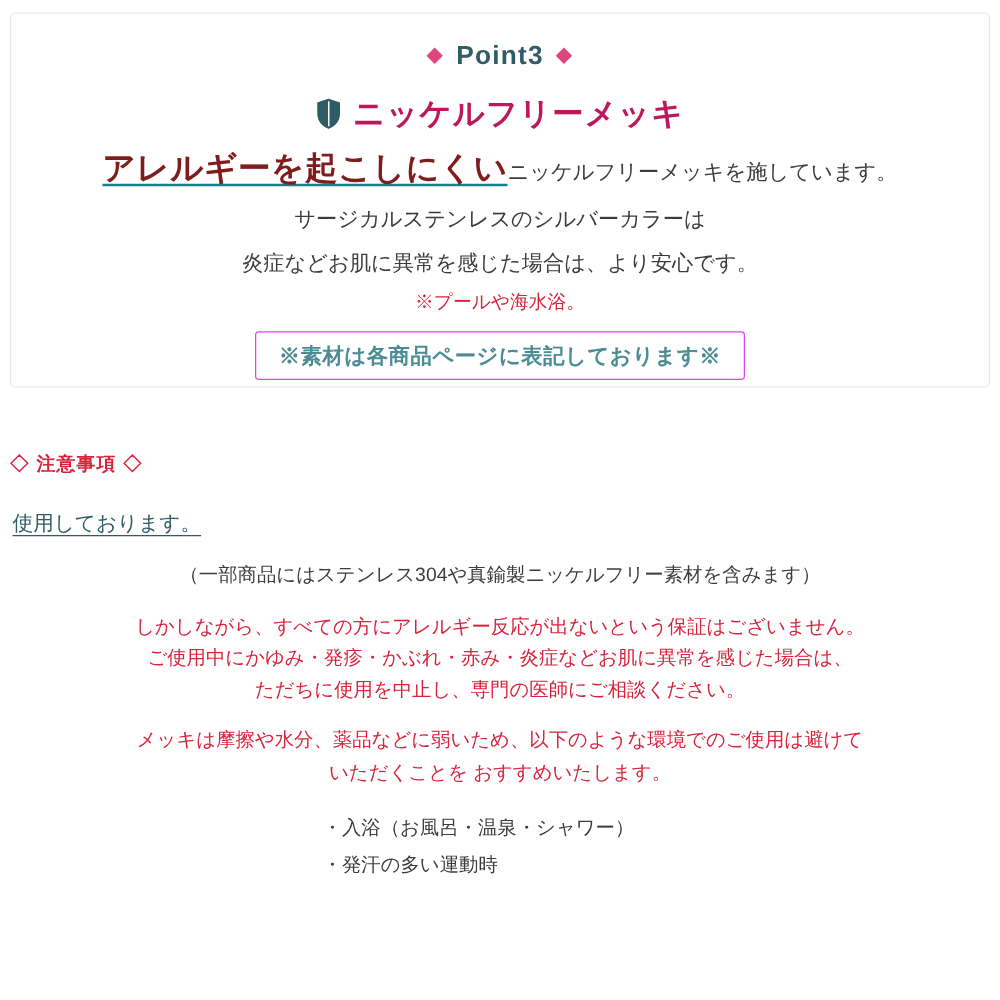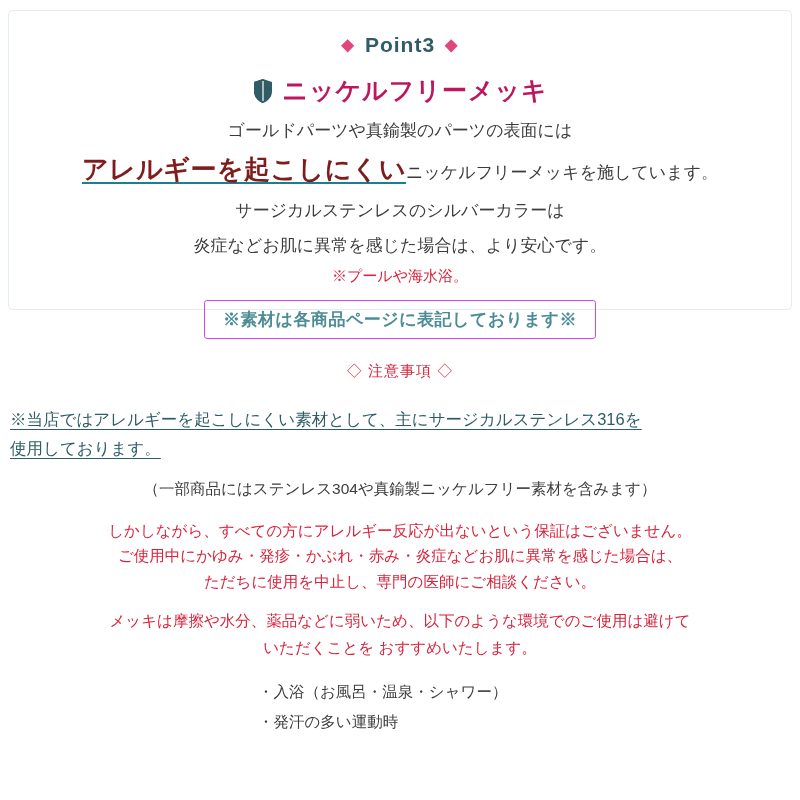--- a/index.html
+++ b/index.html
@@ -85,23 +85,23 @@
     font-weight: bold;
     color: #4b8c95;
     letter-spacing: 0.5px;
   }
 
   
   .caution {
     padding: 52px 8px 0 8px;
   }
   .caution-head {
-    text-align: center;
+    text-align: left;
     font-size: 15px;
-    font-weight: normal;
+    font-weight: bold;
     color: #d8233c;
     letter-spacing: 1px;
   }
   .blk { margin-top: 24px; }
   .u-line {
     font-size: 16.5px;
     color: #2f5c66;
     text-decoration: underline;
     text-decoration-color: #2f5c66;
     text-underline-offset: 4px;
@@ -157,40 +157,38 @@
       <svg viewBox="0 0 22 26" width="22" height="26" aria-hidden="true">
         <path d="M11 1 L20 4 V13 C20 19 16 23 11 25 C6 23 2 19 2 13 V4 Z" fill="#2f5c66"></path>
         <path d="M11 1 L11 25 C6 23 2 19 2 13 V4 Z" fill="#2f5c66"></path>
         <path d="M11 3.2 L18 5.6 V13 C18 18 14.8 21.4 11 23" fill="#2f5c66"></path>
         <rect x="10.4" y="3" width="1.2" height="20" fill="#ffffff"></rect>
       </svg>
     </span>
     <span>ニッケルフリーメッキ</span>
   </div>
 
-  <div class="line">ゴールドパーツや真鍮製のパーツの表面には</div>
 
   <div class="line big">
     <span class="hl">アレルギーを起こしにくい</span><span class="after-hl">ニッケルフリーメッキを施しています。</span>
   </div>
 
   <div class="line">サージカルステンレスのシルバーカラーは</div>
   <div class="line">炎症などお肌に異常を感じた場合は、より安心です。</div>
 
   <div class="note-red">※プールや海水浴。</div>
 
   <div class="material-box">※素材は各商品ページに表記しております※</div>
 </div>
 
 <div class="caution">
 
   <div class="caution-head">◇ 注意事項 ◇</div>
 
   <div class="blk">
-    <div class="u-line left">※当店ではアレルギーを起こしにくい素材として、主にサージカルステンレス316を</div>
     <div class="u-line left">使用しております。</div>
   </div>
 
   <div class="paren">（一部商品にはステンレス304や真鍮製ニッケルフリー素材を含みます）</div>
 
   <div class="red-block">
     <div>しかしながら、すべての方にアレルギー反応が出ないという保証はございません。</div>
     <div>ご使用中にかゆみ・発疹・かぶれ・赤み・炎症などお肌に異常を感じた場合は、</div>
     <div>ただちに使用を中止し、専門の医師にご相談ください。</div>
   </div>

